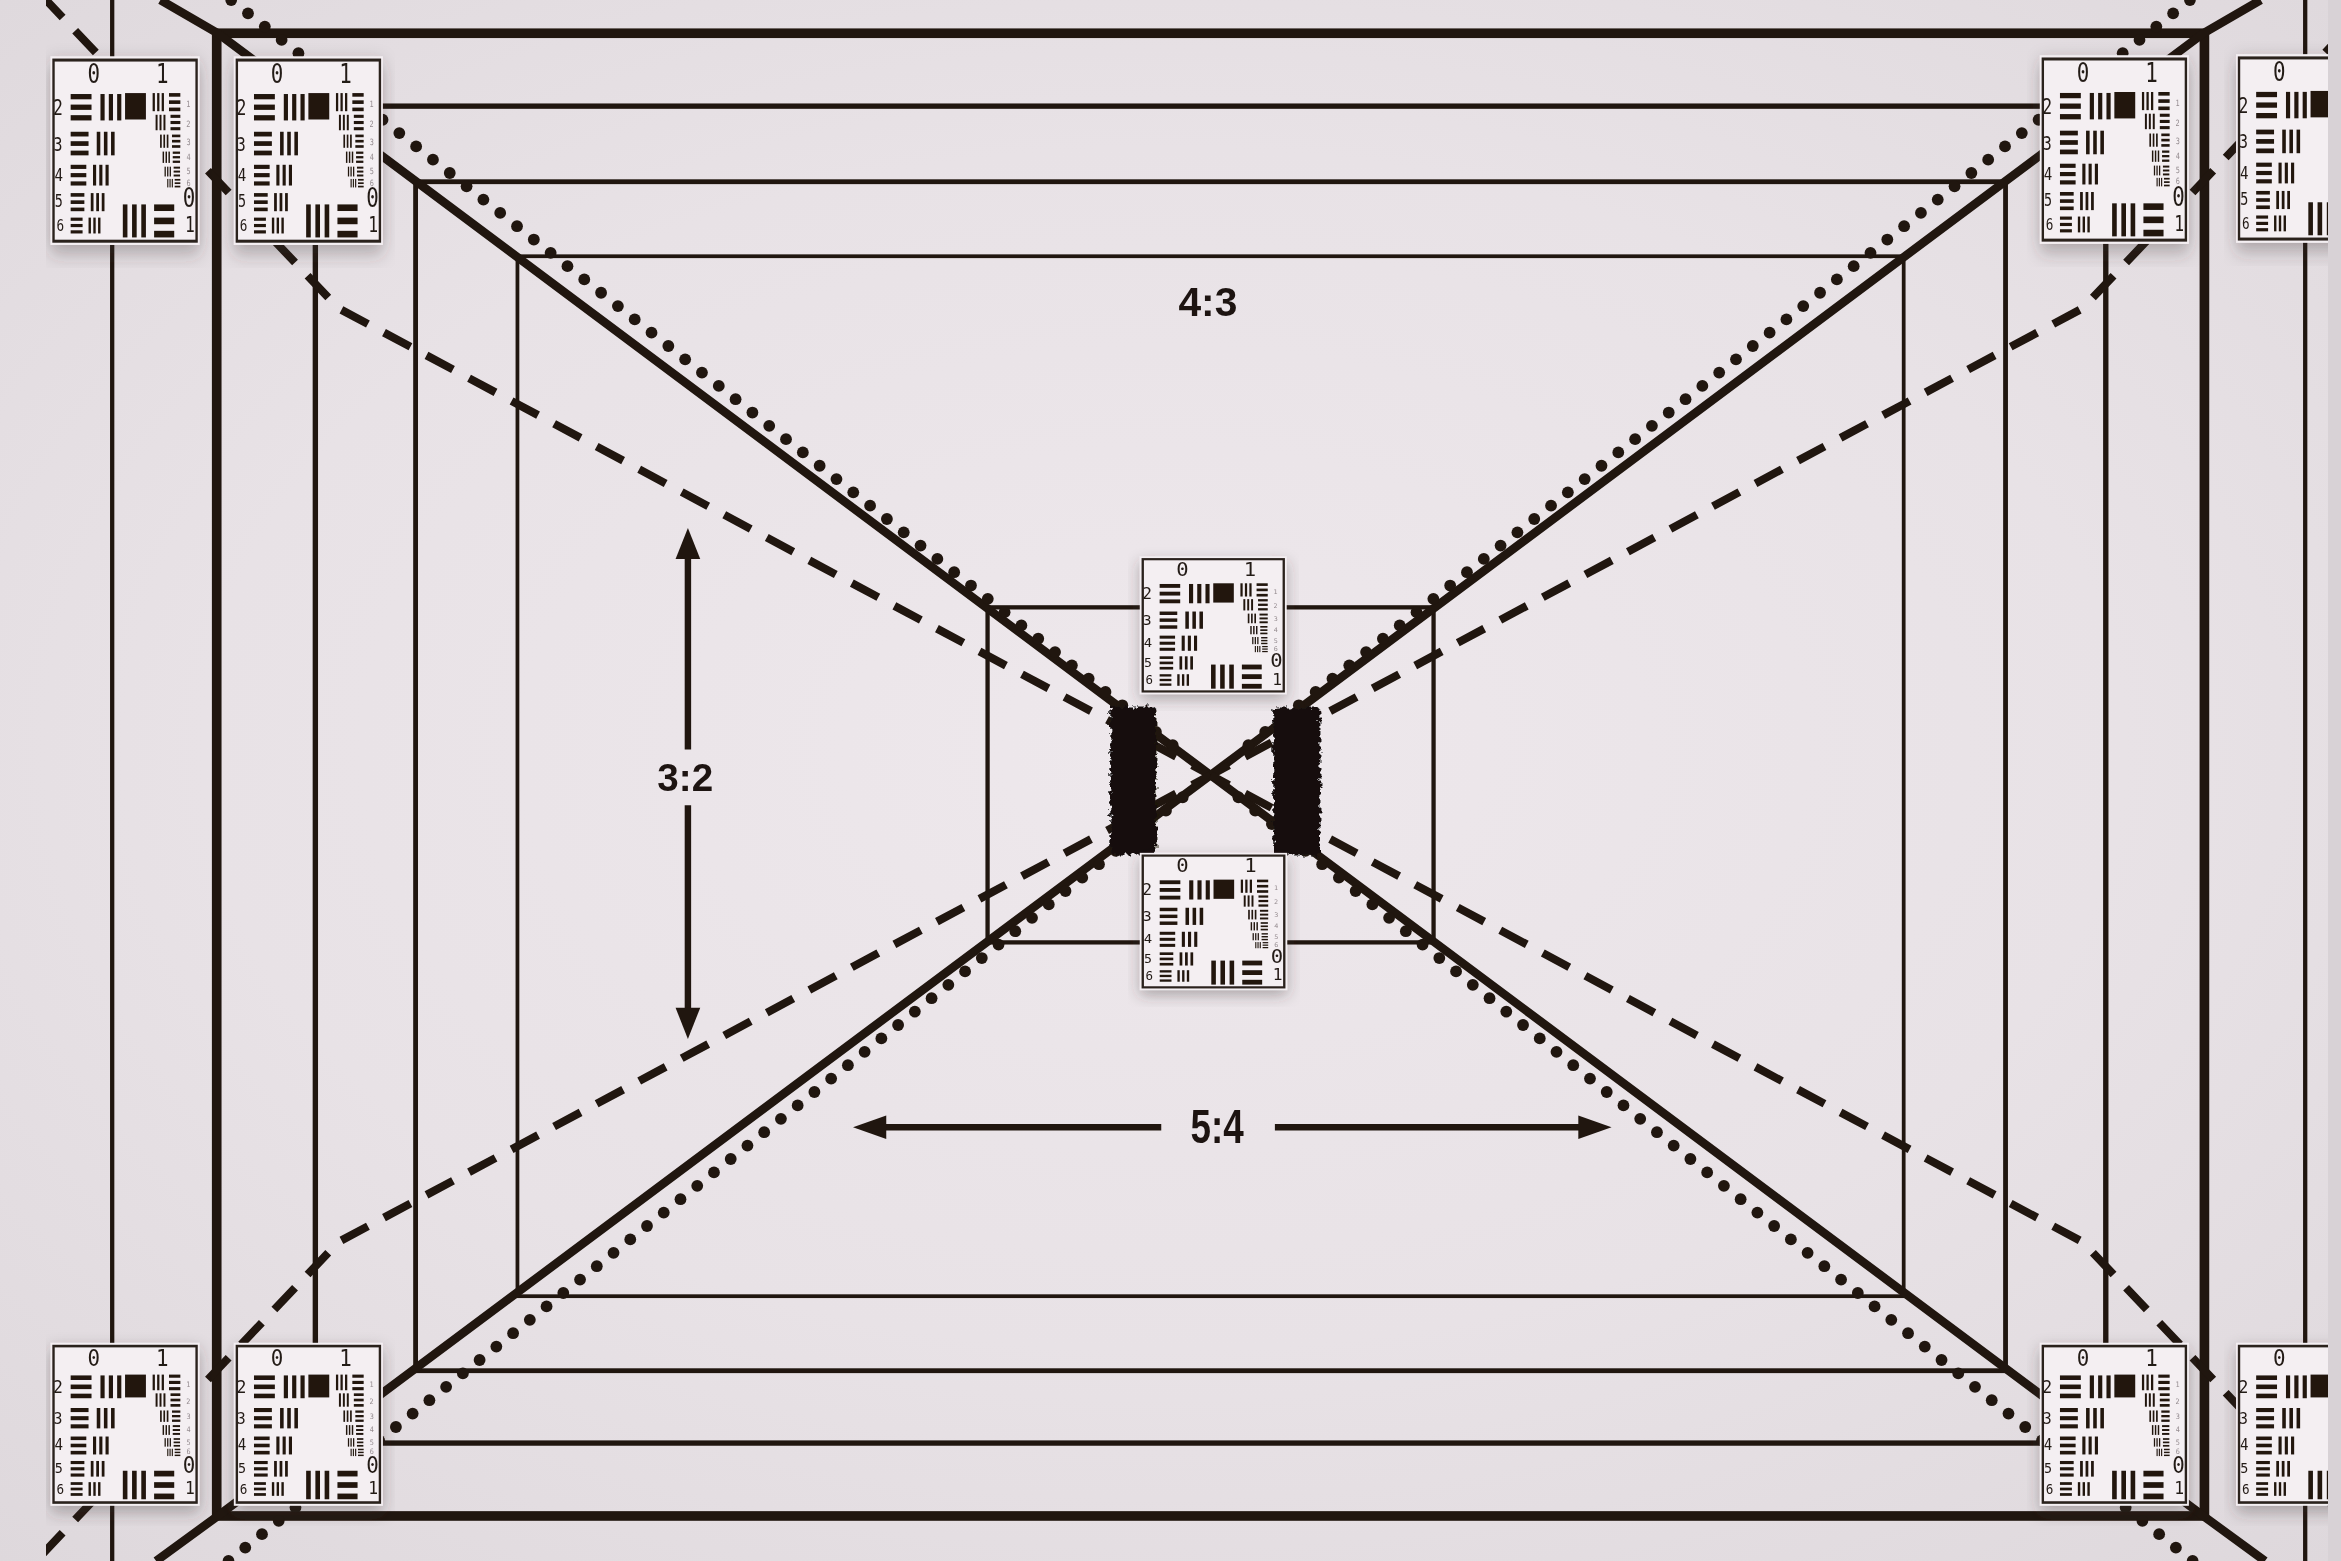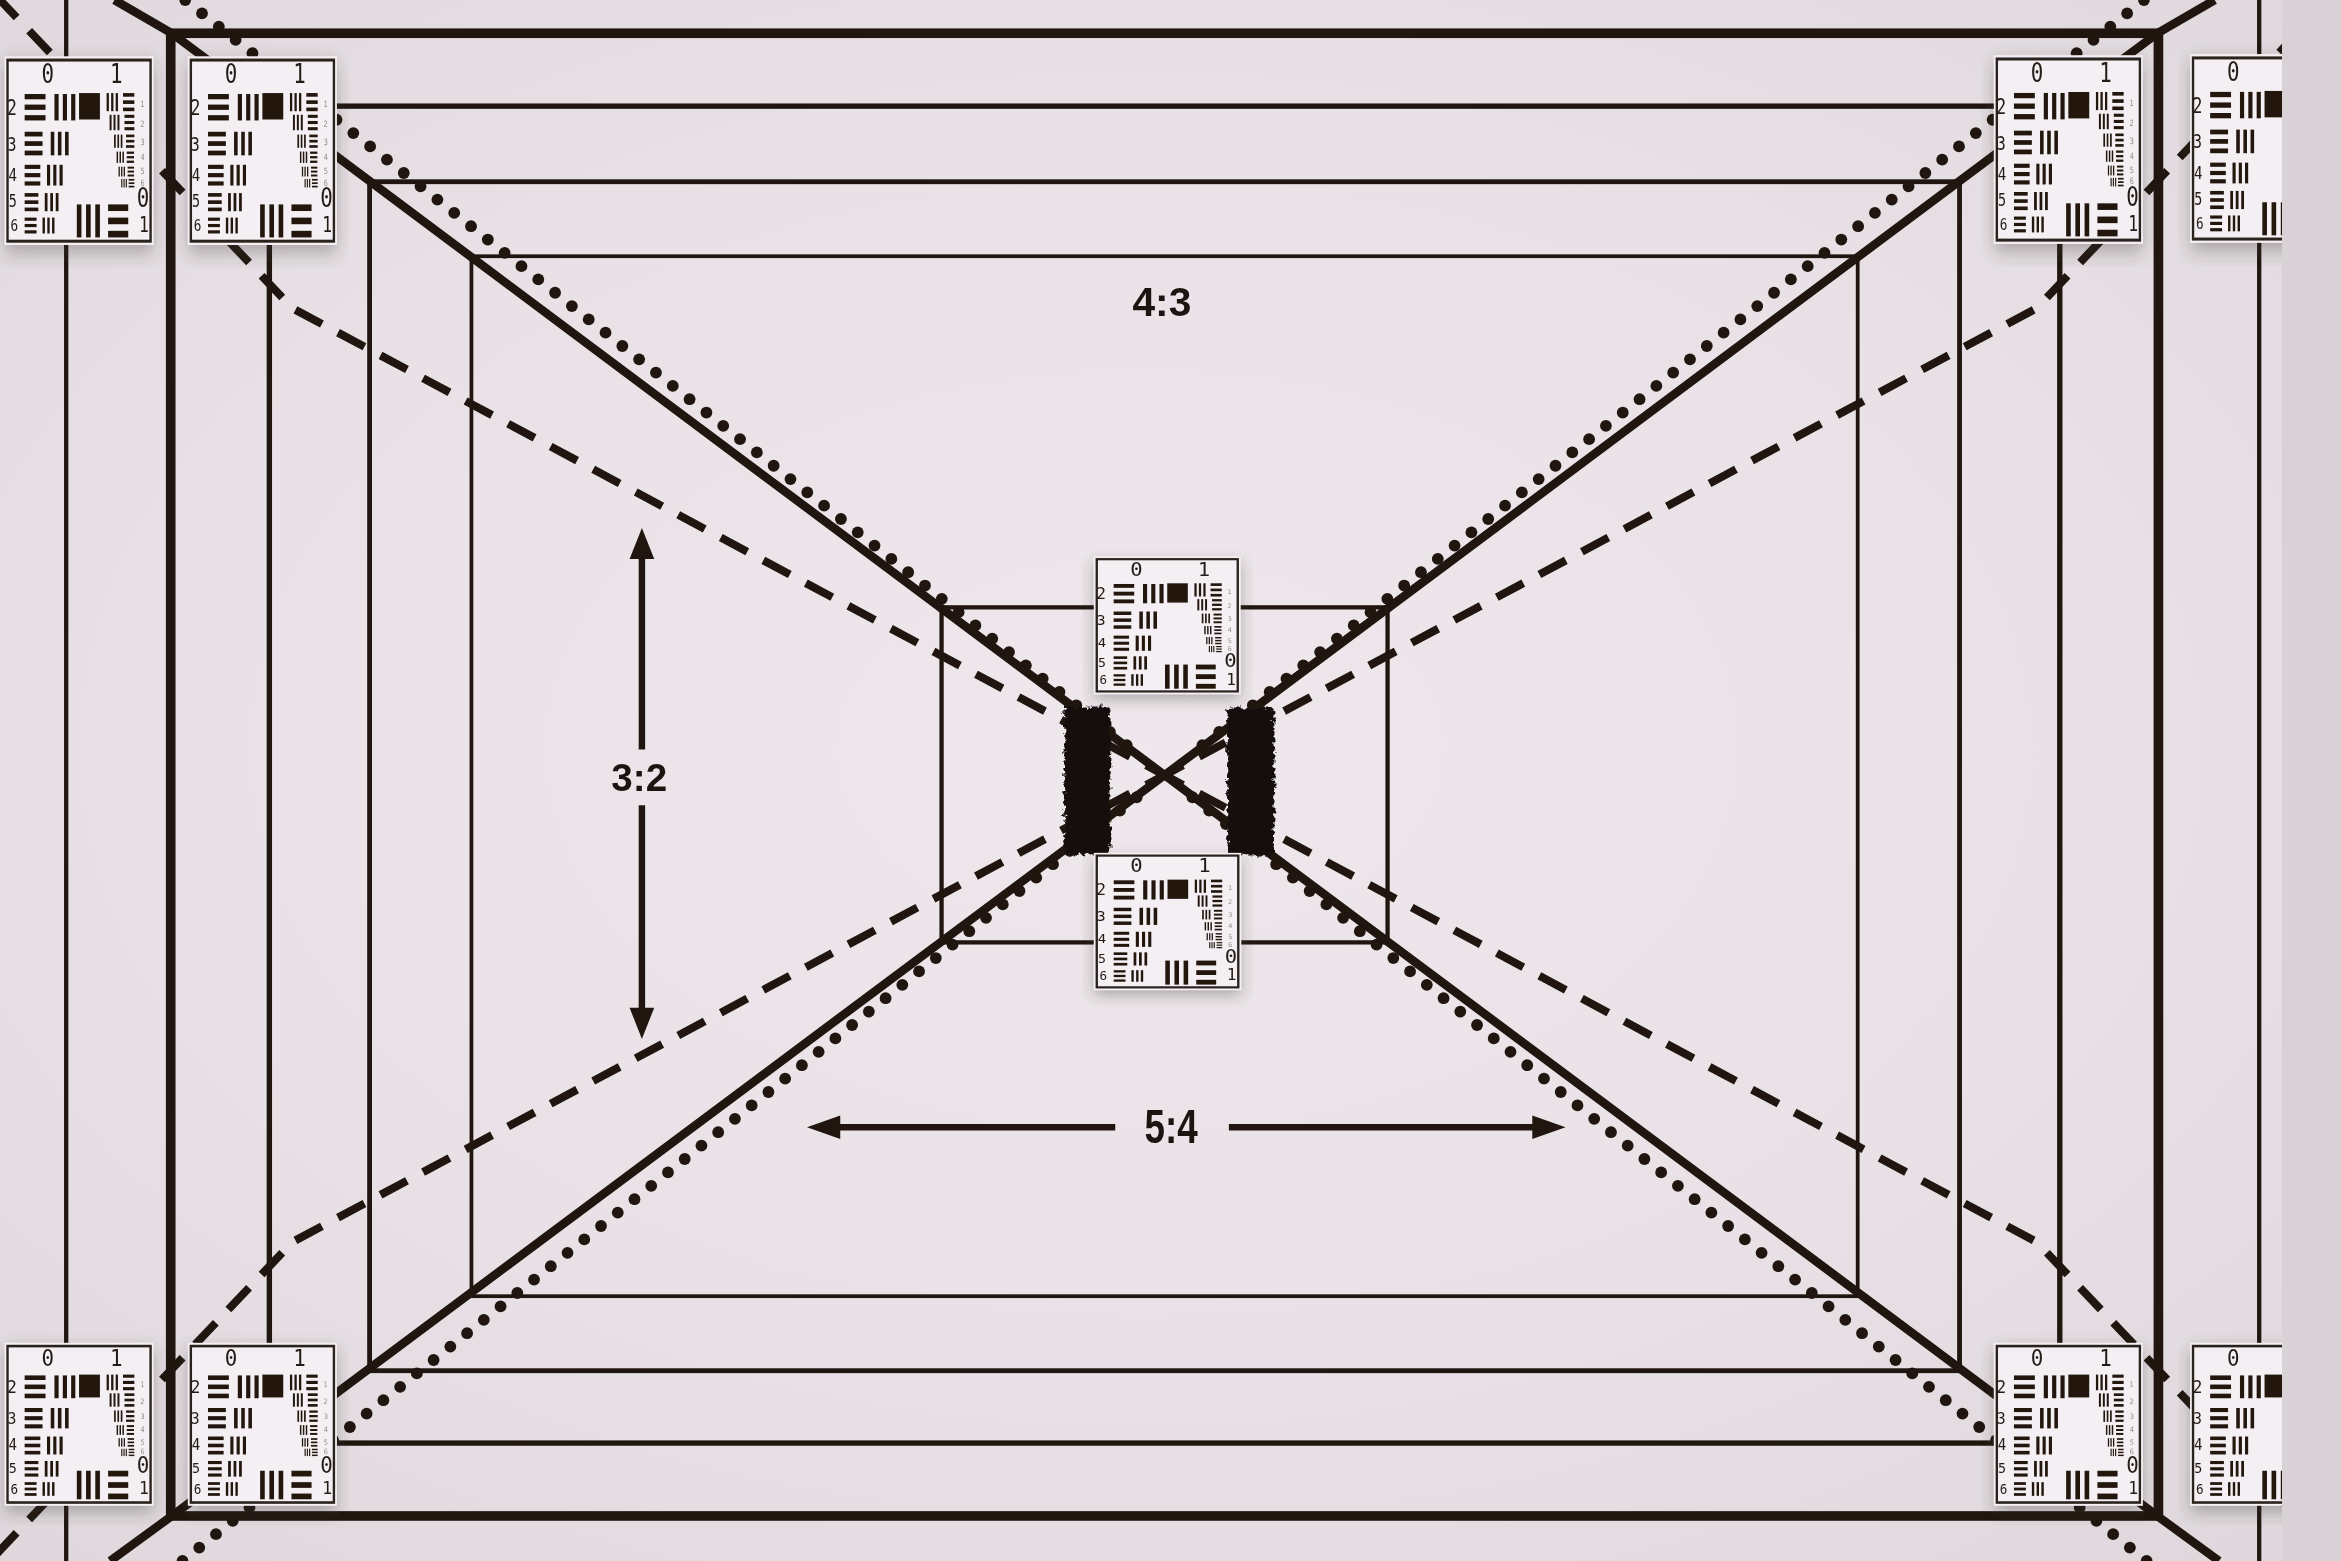--- a/index.html
+++ b/index.html
@@ -1,17 +1,17 @@
 <!DOCTYPE html>
 <html style="font-size:8.6px"><head>
 <meta charset="utf-8">
 <style>
   html,body{margin:0;padding:0;background:#d8d2d6;}
   .stage{position:relative;width:2282px;height:1561px;overflow:hidden;
-         background:radial-gradient(ellipse 75% 70% at 50% 48%, #eee8ec 0%, #e8e2e6 55%, #ded8dc 100%);}
+         background:radial-gradient(ellipse 75% 70% at 50% 48%, #eee8ec 0%, #e8e2e6 55%, #ded8dc 100%);padding-left:46px;}
   svg{display:block;width:2342px;height:1561px;}
   .mono{font-family:"DejaVu Sans Mono","Liberation Mono",monospace;fill:#241b17;}
   .mono-gray{font-family:"DejaVu Sans Mono","Liberation Mono",monospace;fill:#958c90;}
   .ratio{font-family:"Liberation Sans",sans-serif;font-weight:bold;fill:#1d1411;text-anchor:middle;}
 </style>
 </head>
 <body>
 
 <div class="stage">
   <svg id="scene" viewBox="0 0 4368 2912" xmlns="http://www.w3.org/2000/svg">

